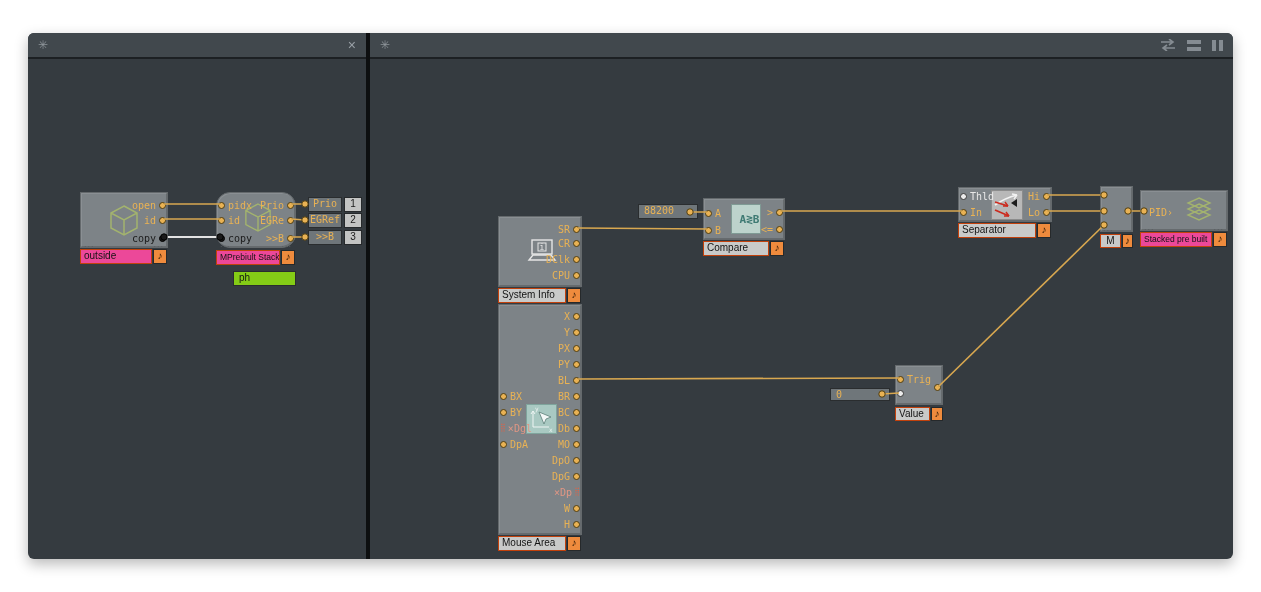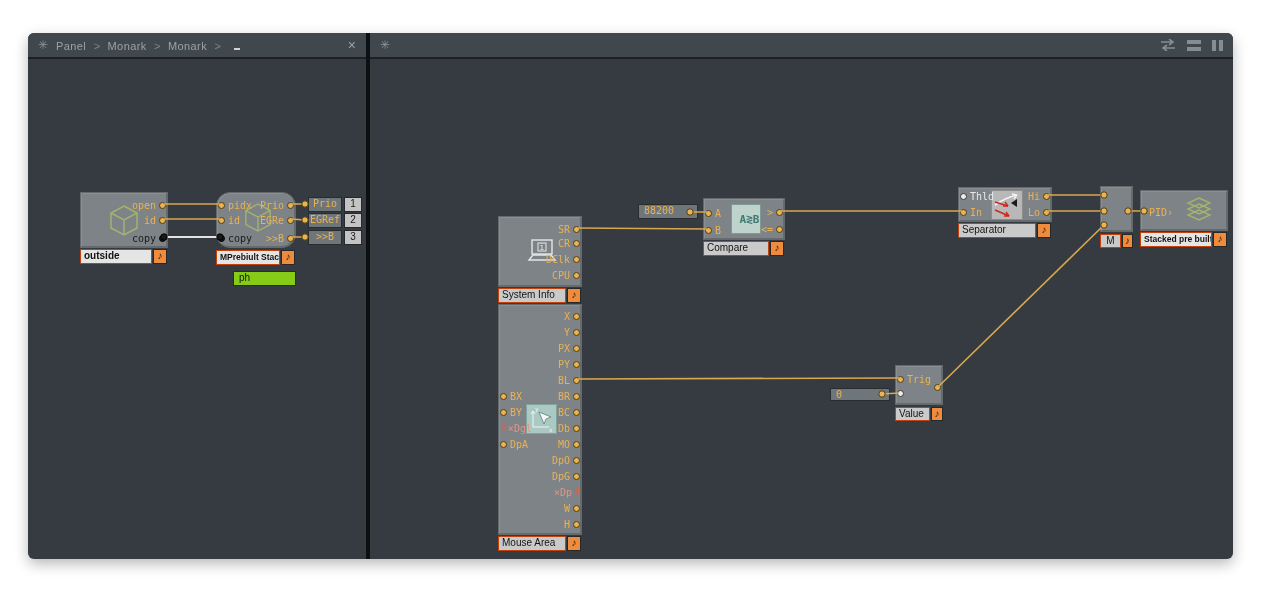--- a/index.html
+++ b/index.html
@@ -15,21 +15,21 @@
   .crumb{color:#9aa1a7;font-size:11px;letter-spacing:.4px;}
   .csep{color:#7e858b;font-size:11px;margin:0 3px;}
   .crumb-active{color:#eceef0;font-size:11px;letter-spacing:.4px;border-bottom:1px solid #dcdee0;padding-bottom:1px;}
   .cursor-mark{display:inline-block;width:6px;height:2px;background:#cfd3d6;margin-left:6px;margin-top:8px;}
   .xclose{margin-left:auto;color:#9aa1a7;font-size:14px;line-height:14px;}
   .hicons{margin-left:auto;display:flex;align-items:center;gap:11px;}
 
   .node{position:absolute;background:#7d8387;border:1px solid #64696c;box-shadow:inset 1px 1px 0 rgba(255,255,255,.10), inset -1px -1px 0 rgba(0,0,0,.18);box-sizing:border-box;}
   .bar{position:absolute;height:15px;display:flex;}
   .bar .lbl{border:1px solid #c2410c;background:#c9cac9;color:#131313;font-size:10px;line-height:12px;padding:0 3px;white-space:nowrap;overflow:hidden;box-sizing:border-box;}
-  .bar .lbl.olive{background:#e5e5e5;font-weight:bold;}
+  .bar .lbl.olive{background:#ec4899;}
   .bar .lbl.sm{font-size:8.5px;line-height:13px;}
   .bar .note{width:14px;margin-left:1px;background:#ef8b3d;border:1px solid #26292b;color:#2a1703;font-size:10px;text-align:center;line-height:12px;box-sizing:border-box;}
   .port{position:absolute;height:12px;display:flex;align-items:center;font-size:10px;color:#e9b254;font-family:"DejaVu Sans Mono",monospace;white-space:nowrap;}
   .port.r{right:1px;}
   .port.l{left:1px;}
   .pdot{width:7px;height:7px;border-radius:50%;background:#e9b254;border:1px solid #4e3d12;box-sizing:border-box;flex:0 0 auto;}
   .port.r .pdot{margin-left:3px;}
   .port.l .pdot{order:-1;margin-right:3px;}
   .pdot.white{background:#ececec;border-color:#3a3a3a;}
   .pdot.dark{background:#1a1a1a;border-color:#000;}
@@ -52,29 +52,20 @@
   svg.wires{position:absolute;left:0;top:0;pointer-events:none;}
 </style>
 </head>
 <body>
 
 <div class="window">
 
   <div class="panel panel-left">
     <div class="hdr">
       <span class="sun">✳</span>
-      <span>
-        <span class="crumb">Panel</span>
-        <span class="csep">&gt;</span>
-        <span class="crumb">Monark</span>
-        <span class="csep">&gt;</span>
-        <span class="crumb">Monark</span>
-        <span class="csep">&gt;</span>
-        <span class="cursor-mark"></span>
-      </span>
       <span class="xclose">×</span>
     </div>
     <div class="canvas"></div>
   </div>
 
   <div class="vdivider"></div>
 
   <div class="panel panel-right">
     <div class="hdr">
       <span class="sun">✳</span>

